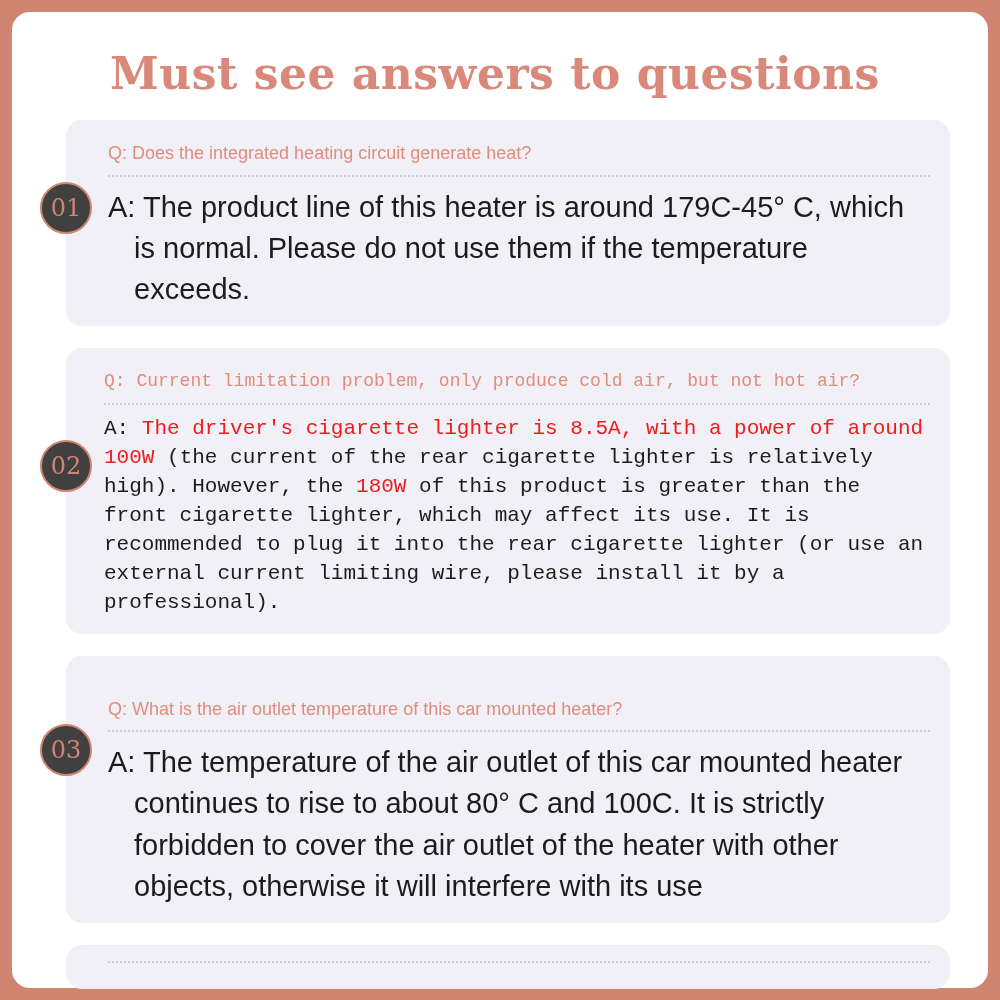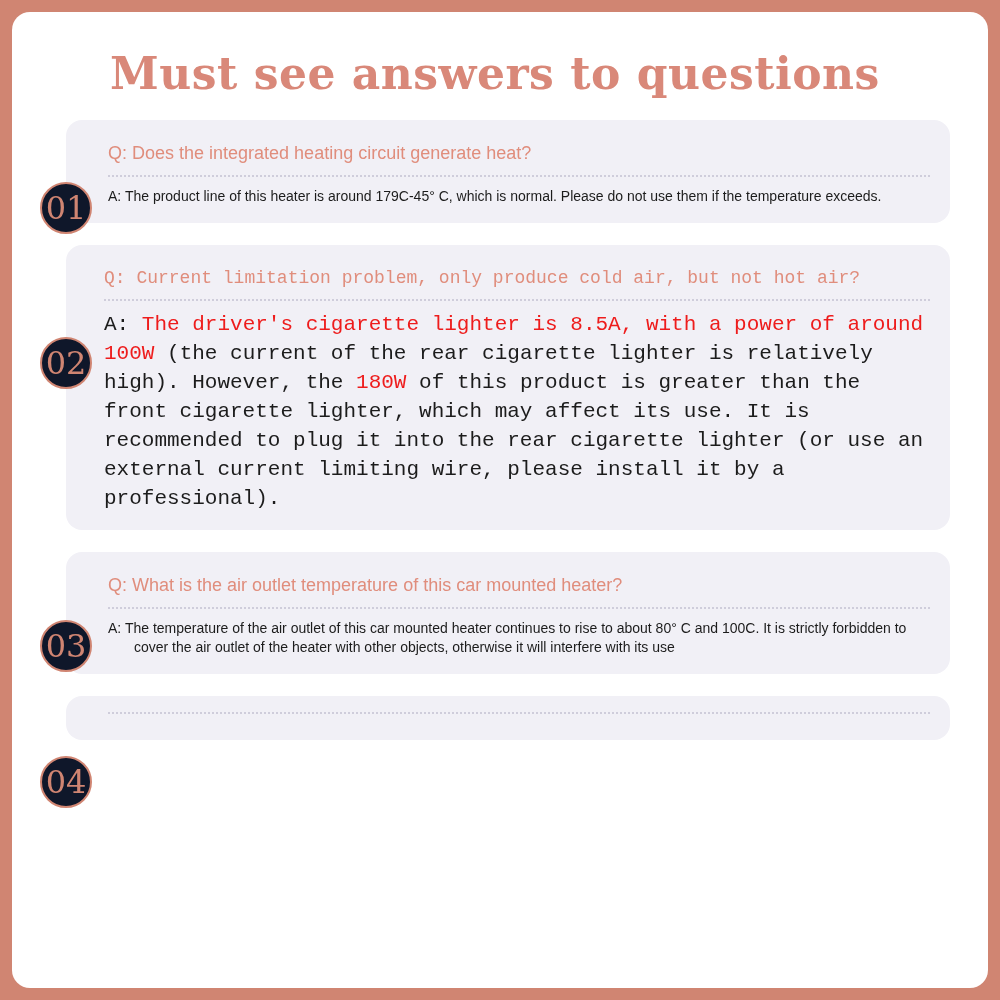--- a/index.html
+++ b/index.html
@@ -48,57 +48,57 @@
     padding: 16px 20px 16px 42px;
     box-sizing: border-box;
   }
   .badge {
     position: absolute;
     left: 0;
     width: 52px;
     height: 52px;
     border-radius: 50%;
     border: 2px solid #d08572;
-    background: #0f172a;
+    background: #404040;
     color: #d08572;
-    font-size: 32px;
+    font-size: 24px;
     font-family: "DejaVu Serif", serif;
     display: flex;
     align-items: center;
     justify-content: center;
     box-sizing: border-box;
     z-index: 2;
   }
   .question {
     color: #e08d7c;
     font-size: 18px;
     line-height: 1.25;
     padding-bottom: 10px;
   }
   .divider {
     border-top: 2px dotted #cfcddb;
     margin: 0 0 10px 0;
     height: 0;
   }
   .answer {
     color: #1c1c1c;
-    font-size: 14px;
+    font-size: 29px;
     line-height: 1.42;
   }
   .answer .hl {
     color: #ee1c1c;
   }
   
   .faq-item.i1 .badge { top: 62px; }
   .faq-item.i2 .badge { top: 92px; }
   .faq-item.i3 .badge { top: 68px; }
   .faq-item.i4 .badge { top: 60px; }
   .faq-item.i1 .question { padding-top: 6px; }
   .faq-item.i2 .question { padding-top: 6px; }
-  .faq-item.i3 .question { padding-top: 6px; }
+  .faq-item.i3 .question { padding-top: 6px; margin-top: 20px; }
   .faq-item.i4 .question { padding-top: 2px; }
   .faq-item.i2 .answer { font-size: 21px; line-height: 1.38; }
   .faq-item.i2 .card { padding-left: 38px; font-family: Liberation Mono, monospace; }
   .hang {
     display: block;
     padding-left: 26px;
     text-indent: -26px;
   }
 </style>
 </head>

